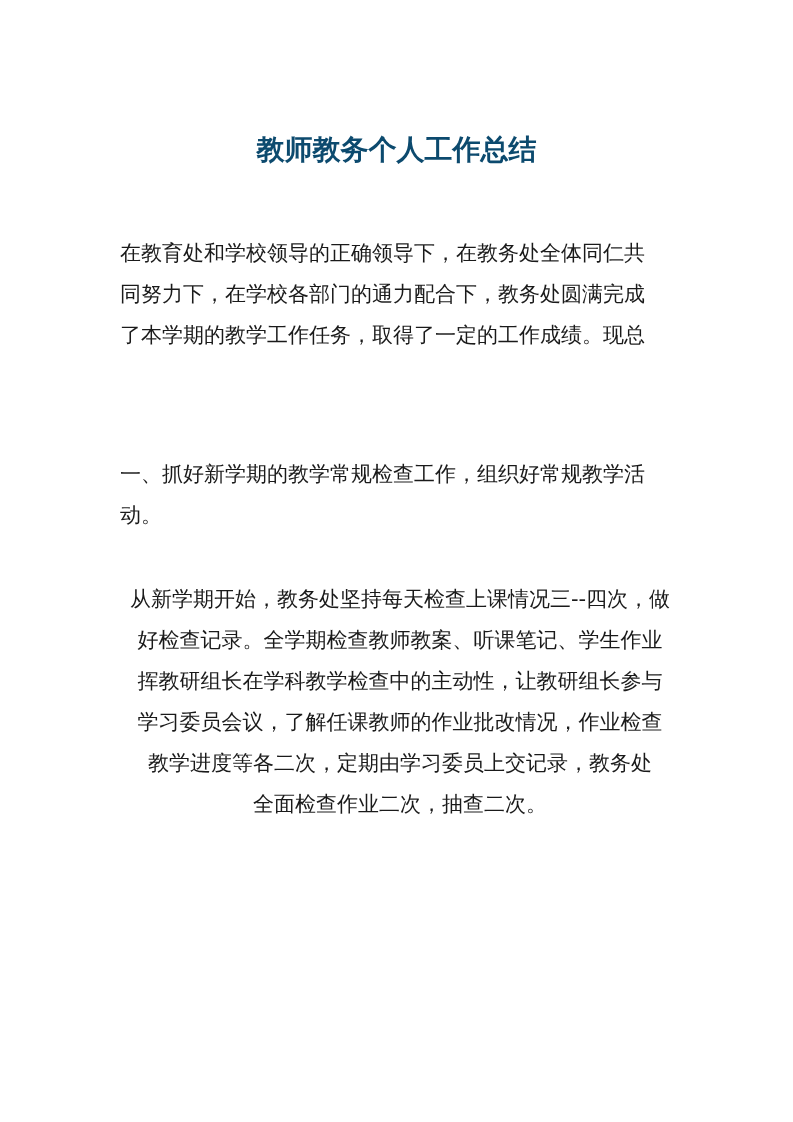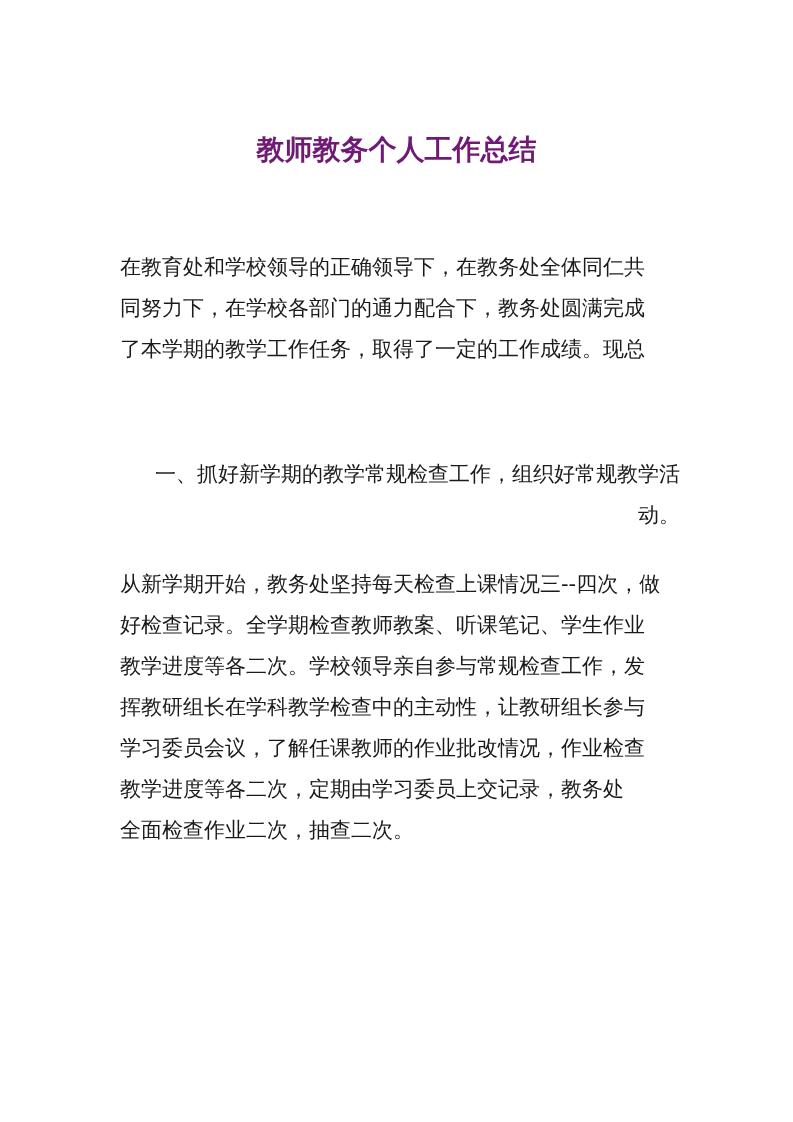--- a/index.html
+++ b/index.html
@@ -25,39 +25,39 @@
     }
     .title {
       position: absolute;
       left: 0;
       width: 793px;
       top: 130px;
       text-align: center;
       font-size: 28px;
       font-weight: bold;
       line-height: 40px;
-      color: #701a75;
+      color: #0c4a6e;
       letter-spacing: 0px;
     }
     .para {
       position: absolute;
       left: 120px;
       width: 560px;
     }
     .line {
       display: block;
       font-size: 21px;
       line-height: 41px;
       height: 41px;
       white-space: nowrap;
       color: #1a1a1a;
     }
-    #p1 { top: 247px; }
-    #p2 { top: 454px; text-align: right; }
-    #p3 { top: 564px; }
+    #p1 { top: 233px; }
+    #p2 { top: 454px; }
+    #p3 { top: 579px; text-align: center; }
   </style>
 </head>
 <body>
 
 <div class="page">
 
   <div class="title">教师教务个人工作总结</div>
 
   <div class="para" id="p1">
     <span class="line">在教育处和学校领导的正确领导下，在教务处全体同仁共</span>
@@ -66,20 +66,19 @@
   </div>
 
   <div class="para" id="p2">
     <span class="line">一、抓好新学期的教学常规检查工作，组织好常规教学活</span>
     <span class="line">动。</span>
   </div>
 
   <div class="para" id="p3">
     <span class="line">从新学期开始，教务处坚持每天检查上课情况三--四次，做</span>
     <span class="line">好检查记录。全学期检查教师教案、听课笔记、学生作业</span>
-    <span class="line">教学进度等各二次。学校领导亲自参与常规检查工作，发</span>
     <span class="line">挥教研组长在学科教学检查中的主动性，让教研组长参与</span>
     <span class="line">学习委员会议，了解任课教师的作业批改情况，作业检查</span>
     <span class="line">教学进度等各二次，定期由学习委员上交记录，教务处</span>
     <span class="line">全面检查作业二次，抽查二次。</span>
   </div>
 
 </div>
 
 </body></html>

